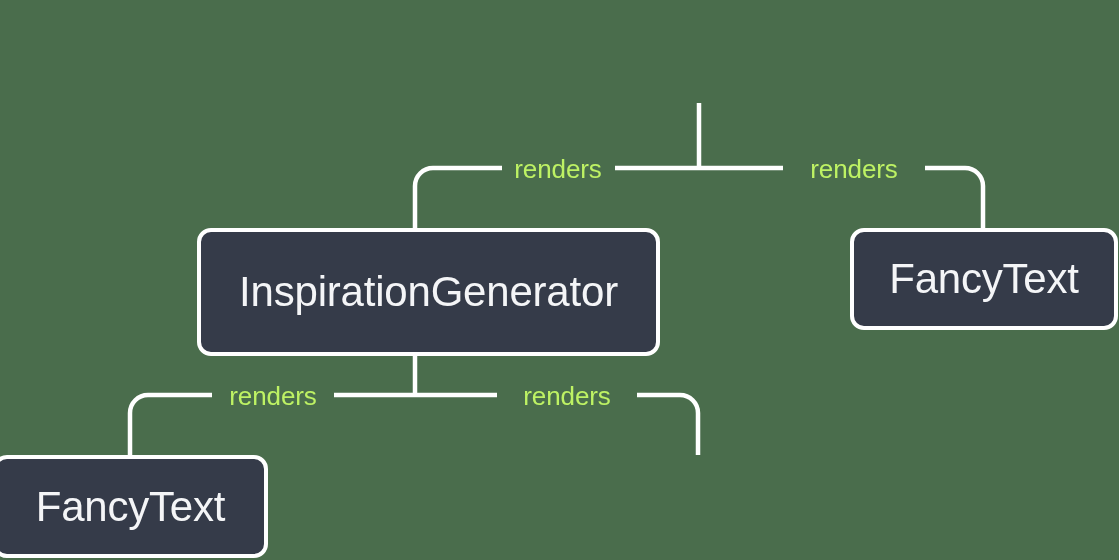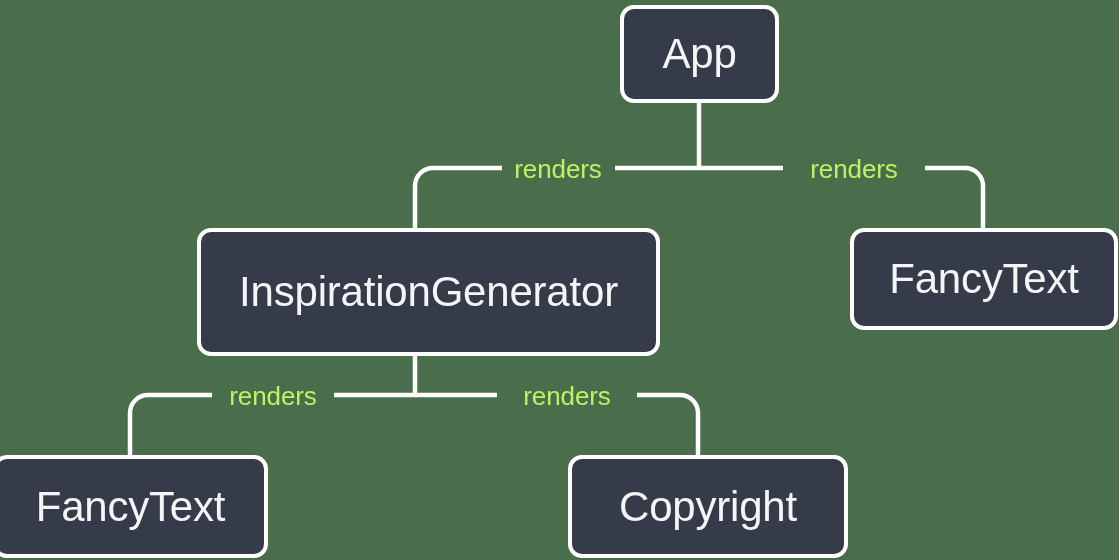--- a/index.html
+++ b/index.html
@@ -71,39 +71,33 @@
       <path d="M 415 330 L 415 395"></path>
 
       <path d="M 415 395 L 334 395"></path>
       <path d="M 212 395 L 148 395 A 18 18 0 0 0 130 413 L 130 455"></path>
 
       <path d="M 415 395 L 497 395"></path>
       <path d="M 637 395 L 680 395 A 18 18 0 0 1 698 413 L 698 455"></path>
     </g>
   </svg>
 
-  <div class="node" style="left:620px; top:5px; width:159px; height:98px;">
-    <span>App</span>
-  </div>
 
   <div class="node" style="left:197px; top:228px; width:463px; height:128px;">
     <span>InspirationGenerator</span>
   </div>
 
   <div class="node" style="left:850px; top:228px; width:268px; height:102px;">
     <span>FancyText</span>
   </div>
 
   <div class="node" style="left:-7px; top:455px; width:275px; height:103px;">
     <span>FancyText</span>
   </div>
 
-  <div class="node" style="left:568px; top:455px; width:280px; height:103px;">
-    <span>Copyright</span>
-  </div>
 
   <div class="edge-label" style="left:558px; top:169px;">renders</div>
 
   <div class="edge-label" style="left:854px; top:169px;">renders</div>
 
   <div class="edge-label" style="left:273px; top:396px;">renders</div>
 
   <div class="edge-label" style="left:567px; top:396px;">renders</div>
 
 </div>

